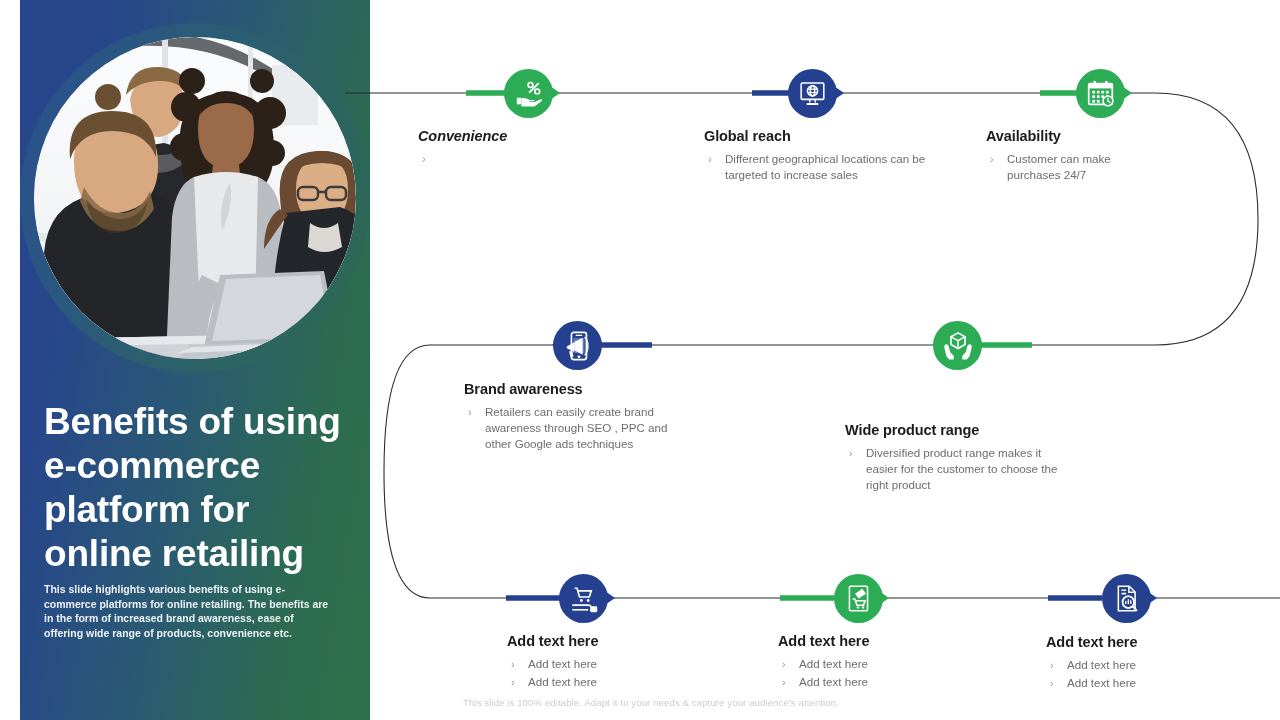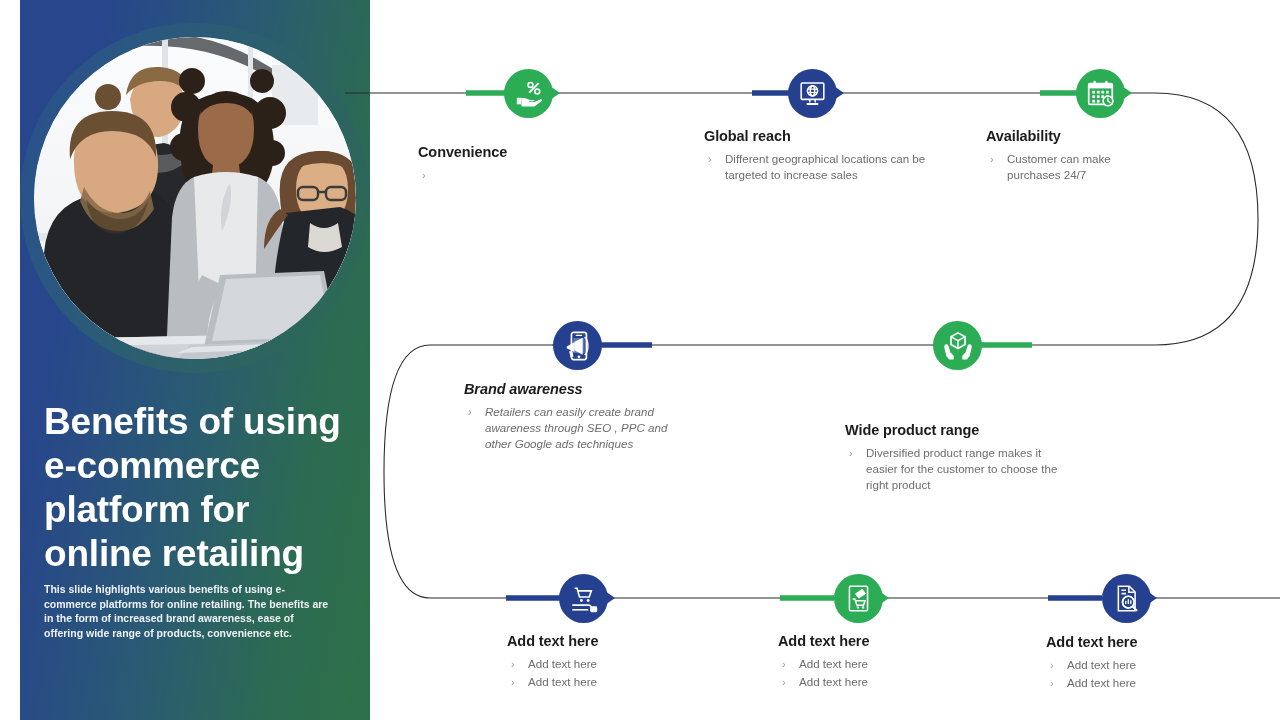--- a/index.html
+++ b/index.html
@@ -314,42 +314,42 @@
         <path d="M18.6 2.8v6.2h6.3"></path>
         <path d="M10.5 7h5M10.5 10.6h5"></path>
         <circle cx="18" cy="20" r="6.4" fill="#25408f"></circle>
         <circle cx="18" cy="20" r="6.4"></circle>
         <path d="M22.8 24.8l4.2 4.2" stroke-linecap="round" stroke-width="2.1"></path>
         <path d="M15.2 21.6v-2.4M18 21.6v-4.2M20.8 21.6v-3.2" stroke-width="1.5" stroke-linecap="round"></path>
       </svg>
     </span>
   </div>
 
-  <div class="block" style="left:418px;top:144px;width:218px;">
+  <div class="block" style="left:418px;top:128px;width:218px;font-style:italic;">
     <h3>Convenience</h3>
     <ul>
       <li><span class="chev">›</span></li>
     </ul>
   </div>
 
   <div class="block" style="left:704px;top:128px;width:228px;">
     <h3>Global reach</h3>
     <ul>
       <li><span class="chev">›</span><span>Different geographical locations can be targeted to increase sales</span></li>
     </ul>
   </div>
 
   <div class="block" style="left:986px;top:128px;width:170px;">
     <h3>Availability</h3>
     <ul>
       <li><span class="chev">›</span><span>Customer can make purchases 24/7</span></li>
     </ul>
   </div>
 
-  <div class="block" style="left:464px;top:381px;width:232px;font-style:italic;">
+  <div class="block" style="left:464px;top:381px;width:232px;">
     <h3>Brand awareness</h3>
     <ul>
       <li><span class="chev">›</span><span>Retailers can easily create brand awareness through SEO , PPC and other Google ads techniques</span></li>
     </ul>
   </div>
 
   <div class="block" style="left:845px;top:382px;width:220px;margin-top:40px;">
     <h3>Wide product range</h3>
     <ul>
       <li><span class="chev">›</span><span>Diversified  product range makes it easier for the customer to choose the right product</span></li>
@@ -373,14 +373,15 @@
   </div>
 
   <div class="block tight" style="left:1046px;top:634px;width:190px;">
     <h3>Add text here</h3>
     <ul>
       <li><span class="chev">›</span><span>Add text here</span></li>
       <li><span class="chev">›</span><span>Add text here</span></li>
     </ul>
   </div>
 
+  <div id="footnote">This slide is 100% editable. Adapt it to your needs &amp; capture your audience's attention.</div>
 
 </div>
 
 </body></html>

